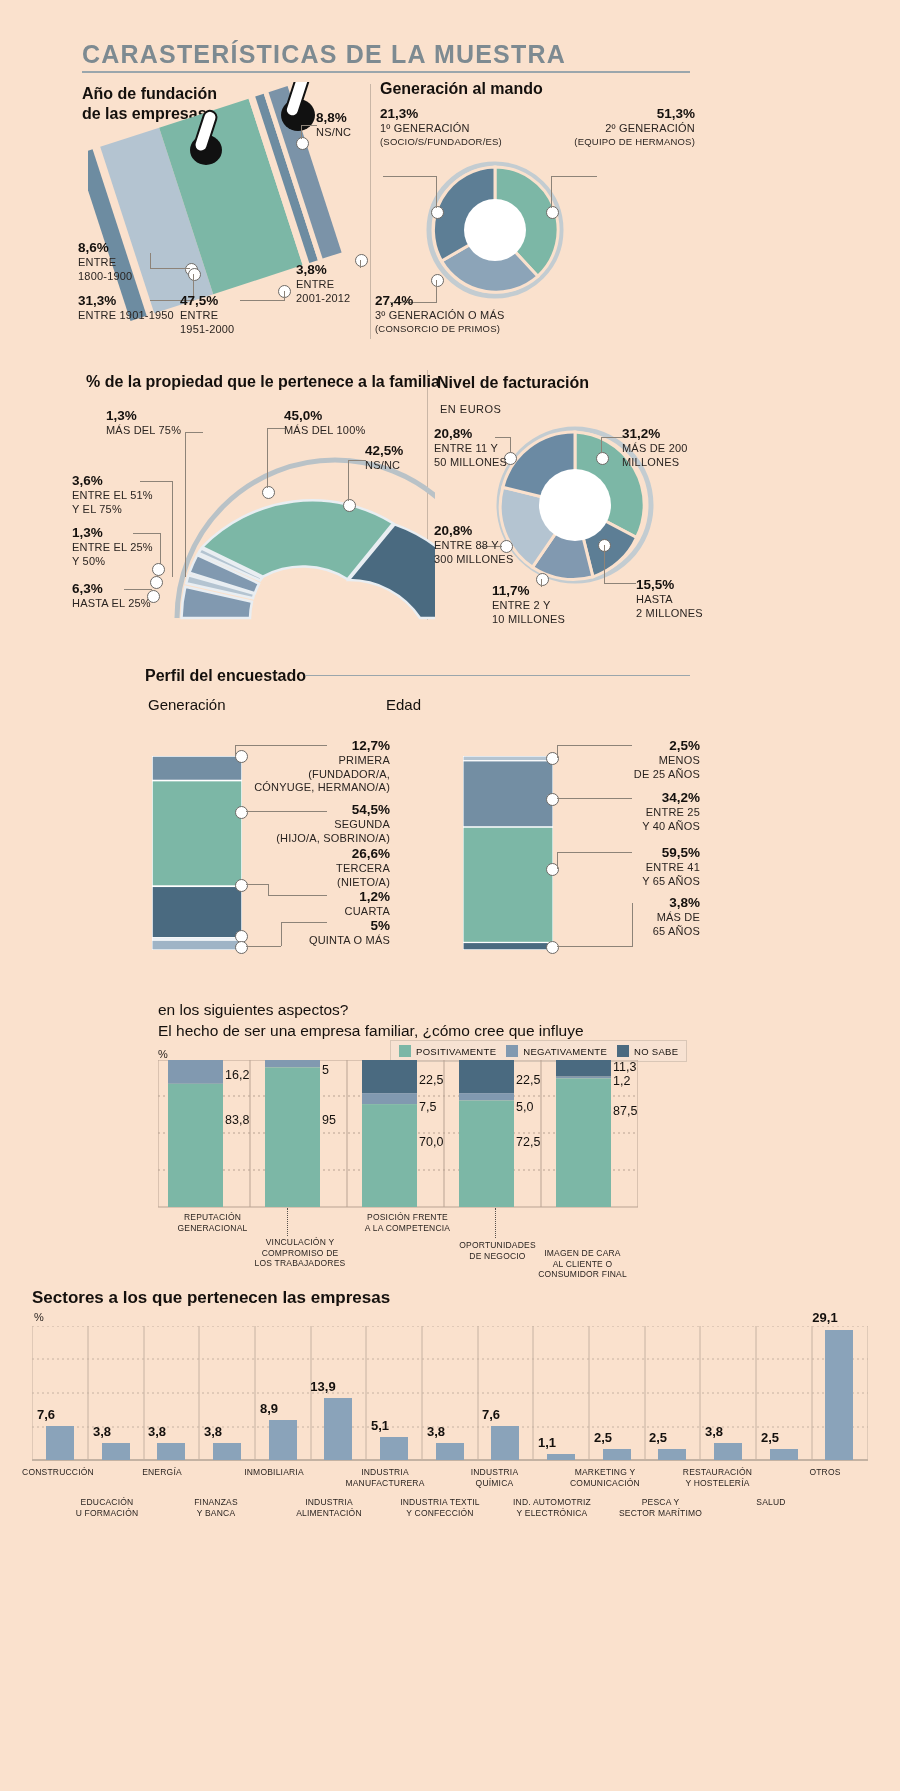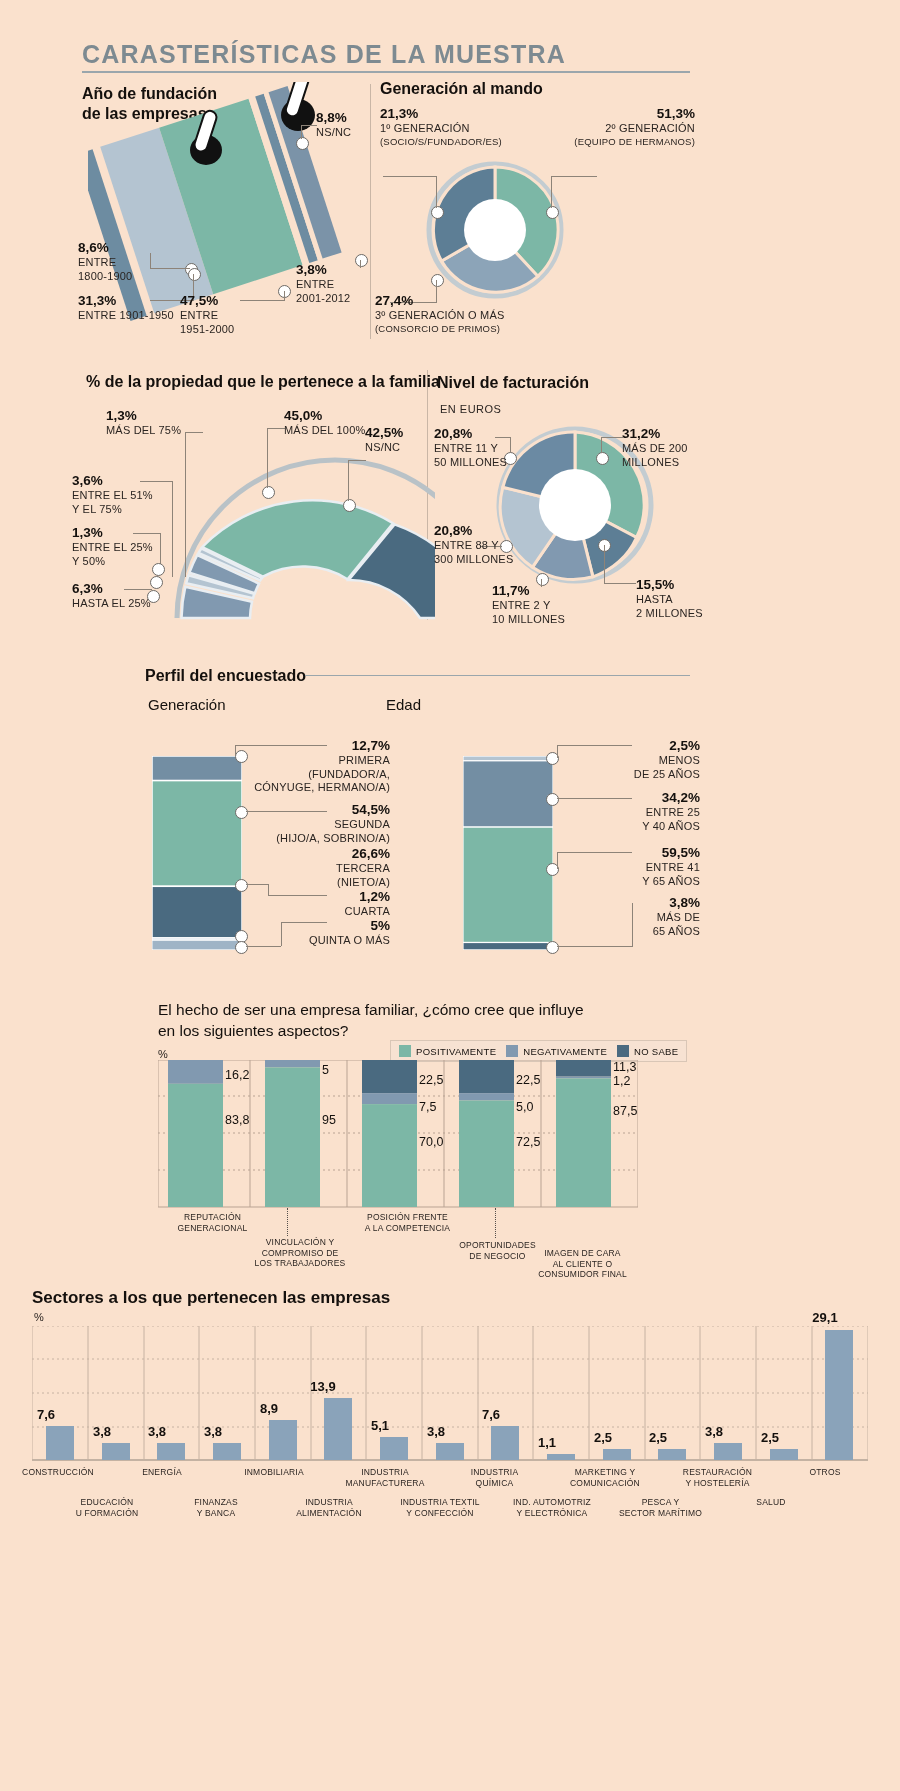--- a/index.html
+++ b/index.html
@@ -176,21 +176,21 @@
   <div class="abs leader" style="left:267px;top:428px;width:1px;height:60px;"></div>
   <div class="abs leader" style="left:267px;top:428px;width:18px;height:1px;"></div>
   <div class="abs" style="left:284px;top:408px;">
     <div class="pct">45,0%</div>
     <div class="cap">MÁS DEL 100%</div>
   </div>
 
   <div class="abs dot" style="left:343px;top:499px;"></div>
   <div class="abs leader" style="left:348px;top:460px;width:1px;height:41px;"></div>
   <div class="abs leader" style="left:348px;top:460px;width:18px;height:1px;"></div>
-  <div class="abs" style="left:365px;top:425px;">
+  <div class="abs" style="left:365px;top:443px;">
     <div class="pct">42,5%</div>
     <div class="cap">NS/NC</div>
   </div>
 
   <div class="abs leader" style="left:185px;top:432px;width:1px;height:145px;"></div>
   <div class="abs leader" style="left:185px;top:432px;width:18px;height:1px;"></div>
   <div class="abs" style="left:106px;top:408px;">
     <div class="pct">1,3%</div>
     <div class="cap">MÁS DEL 75%</div>
   </div>
@@ -371,22 +371,22 @@
   <div class="abs dot" style="left:546px;top:941px;"></div>
   <div class="abs leader" style="left:557px;top:946px;width:75px;height:1px;"></div>
   <div class="abs leader" style="left:632px;top:903px;width:1px;height:44px;"></div>
   <div class="abs" style="left:540px;top:895px;width:160px;text-align:right;">
     <div class="pct">3,8%</div>
     <div class="cap">MÁS DE</div>
     <div class="cap">65 AÑOS</div>
   </div>
 
   <div class="abs" style="left:158px;top:1000px;width:470px;">
+    <div class="plain" style="font-size:15.5px;line-height:1.35;">en los siguientes aspectos?</div>
     <div class="plain" style="font-size:15.5px;line-height:1.35;">El hecho de ser una empresa familiar, ¿cómo cree que influye</div>
-    <div class="plain" style="font-size:15.5px;line-height:1.35;">en los siguientes aspectos?</div>
   </div>
   <div class="abs cap" style="left:158px;top:1048px;font-size:11px;">%</div>
 
   <div class="abs legend-box" style="left:390px;top:1040px;">
     <span class="legend-item">
       <i class="swatch" style="background:#7cb7a6;"></i>
       <span>POSITIVAMENTE</span>
     </span>
     <span class="legend-item">
       <i class="swatch" style="background:#8199b0;"></i>

